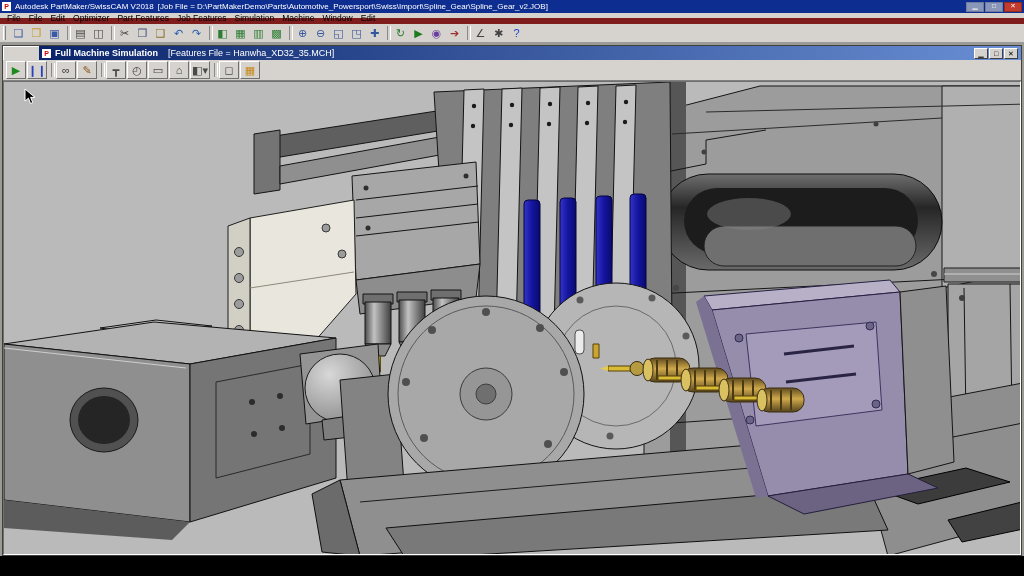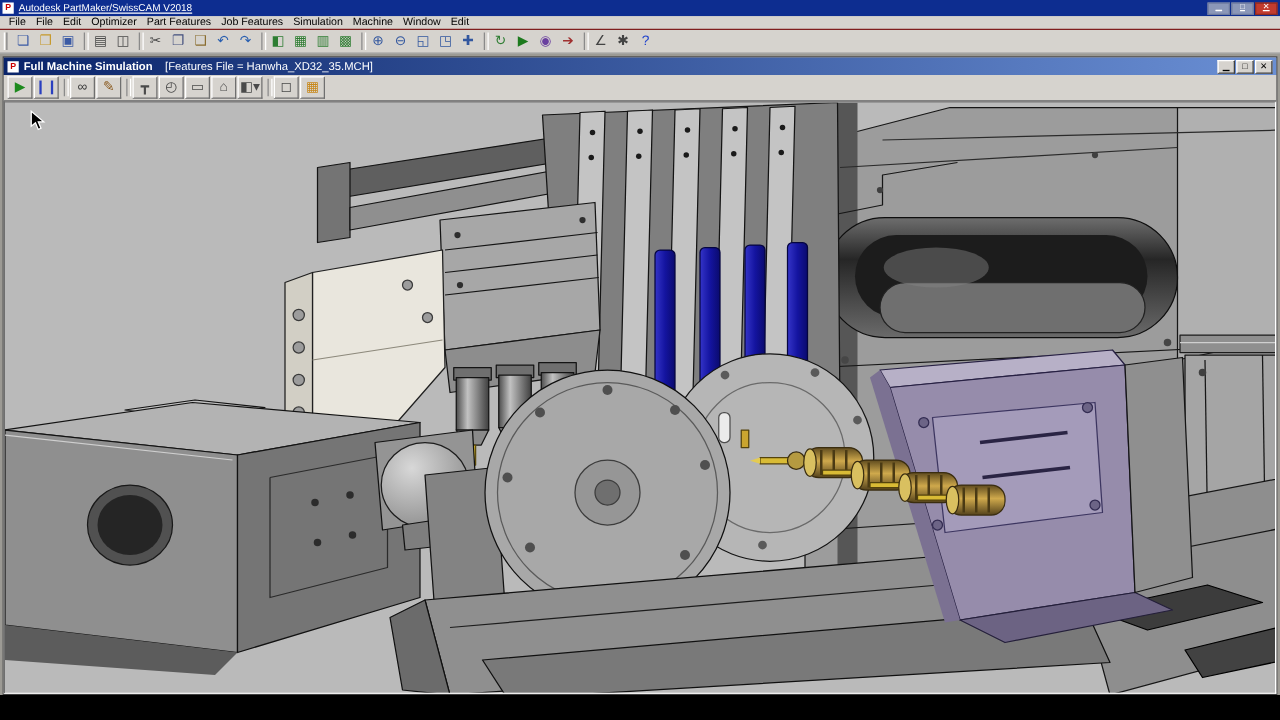--- a/index.html
+++ b/index.html
@@ -2,49 +2,49 @@
 <html style="--titlebar-blue: #0d2d90; --child-titlebar-from: #0a246a; --child-titlebar-to: #6a8fd4; --toolbar-bg: #d6d3ce; --viewport-bg: #bababa; --tool-blue: #1a1ab4; --tool-gold: #c9a84e; --attachment-purple: #968cab; --close-red: #c23b2e;"><head>
 <meta charset="utf-8">
 <style>
   *{margin:0;padding:0;box-sizing:border-box;}
   html,body{width:1024px;height:576px;overflow:hidden;background:#000;}
   body{font-family:"Liberation Sans","DejaVu Sans",sans-serif;}
   .screen{position:relative;width:1024px;height:576px;background:#d6d3ce;}
 
   
   .titlebar{height:13px;background:var(--titlebar-blue,#0d2d90);display:flex;align-items:center;gap:4px;
-    padding:0 2px;color:#fff;font-size:8px;white-space:nowrap;overflow:hidden;text-decoration:underline;}
+    padding:0 2px;color:#fff;font-size:8px;white-space:nowrap;overflow:hidden;}
   .app-ico{width:9px;height:9px;background:#fff;color:#c00;font-size:7px;font-weight:bold;
     display:inline-flex;align-items:center;justify-content:center;line-height:1;flex:none;}
   .winbtns{margin-left:auto;display:flex;gap:1px;flex:none;}
   .wbtn{width:18px;height:10px;font-size:6.5px;line-height:1;border:1px solid #6f7b9f;background:#8b97b8;
     color:#fff;display:flex;align-items:center;justify-content:center;padding:0;cursor:default;}
   .wbtn.close{background:var(--close-red,#c23b2e);border-color:#8f2a20;}
 
   
-  .menubar{height:11px;background:#d6d3ce;display:flex;align-items:flex-end;font-size:8.5px;padding:0 3px;
-    border-bottom:1px solid #7f1d1d;color:#000;}
+  .menubar{height:11px;background:#d6d3ce;display:flex;align-items:flex-start;font-size:8.5px;padding:0 3px;
+    border-bottom:6px solid #7f1d1d;color:#000;}
   .menu-item{padding:0 4px;line-height:11px;}
 
   
   .toolbar{height:19px;background:#d6d3ce;border-bottom:1px solid #9a9a9a;display:flex;align-items:center;
     padding:0 2px;gap:1px;}
   .grip{width:3px;height:14px;border-left:1px solid #fff;border-right:1px solid #808080;margin:0 3px 0 1px;flex:none;}
   .tbi{width:17px;height:16px;display:inline-flex;align-items:center;justify-content:center;font-size:11px;
     background:transparent;border:none;line-height:1;flex:none;cursor:default;}
   .tbi[data-sep],.sbi[data-sep]{width:7px;height:16px;border:none;background:none;position:relative;}
   .tbi[data-sep]::before,.sbi[data-sep]::before{content:"";position:absolute;left:3px;top:1px;bottom:1px;width:2px;
     border-left:1px solid #8a8a8a;border-right:1px solid #fff;}
 
   
   .mdi{position:relative;height:513px;background:#9c9a94;padding:2px 2px 0 2px;}
   .simwin{height:100%;border:1px solid #404040;background:#d6d3ce;display:flex;flex-direction:column;
     box-shadow:inset 1px 1px 0 #fff;}
   .childbar{height:14px;flex:none;display:flex;align-items:center;gap:4px;padding:0 3px;color:#fff;font-size:9px;
-    background:linear-gradient(90deg,var(--child-titlebar-from,#0a246a),var(--child-titlebar-to,#6a8fd4));white-space:nowrap;}
+    background:linear-gradient(90deg,var(--child-titlebar-from,#0a246a),var(--child-titlebar-to,#6a8fd4));white-space:nowrap;margin-left:36px;}
   .app-ico.small{width:9px;height:9px;}
   .cw-title{font-weight:bold;}
   .cw-mach{margin-left:6px;}
   .cbtn{width:14px;height:11px;background:#d6d3ce;border:1px solid;border-color:#fff #404040 #404040 #fff;
     font-size:7px;display:flex;align-items:center;justify-content:center;color:#000;padding:0;line-height:1;cursor:default;}
   .simbar{height:21px;flex:none;background:#d6d3ce;border-bottom:1px solid #808080;display:flex;align-items:center;
     gap:1px;padding:0 3px;}
   .sbi{width:20px;height:18px;border:1px solid;border-color:#fff #6f6f6f #6f6f6f #fff;background:#d6d3ce;
     display:inline-flex;align-items:center;justify-content:center;font-size:11px;line-height:1;flex:none;cursor:default;}
 
@@ -57,20 +57,21 @@
   .letterbox{height:20px;background:#000;}
 </style>
 </head>
 <body>
 
 <div class="screen">
 
   <header class="titlebar">
     <span class="app-ico">P</span>
     <span>Autodesk PartMaker/SwissCAM V2018</span>
+    <span>[Job File = D:\PartMakerDemo\Parts\Automotive_Powersport\Swiss\Import\Spline_Gear\Spline_Gear_v2.JOB]</span>
     <span class="winbtns">
       <button class="wbtn">▁</button>
       <button class="wbtn">□</button>
       <button class="wbtn close">✕</button>
     </span>
   </header>
 
   <nav class="menubar">
 
   <span class="menu-item">File</span>

